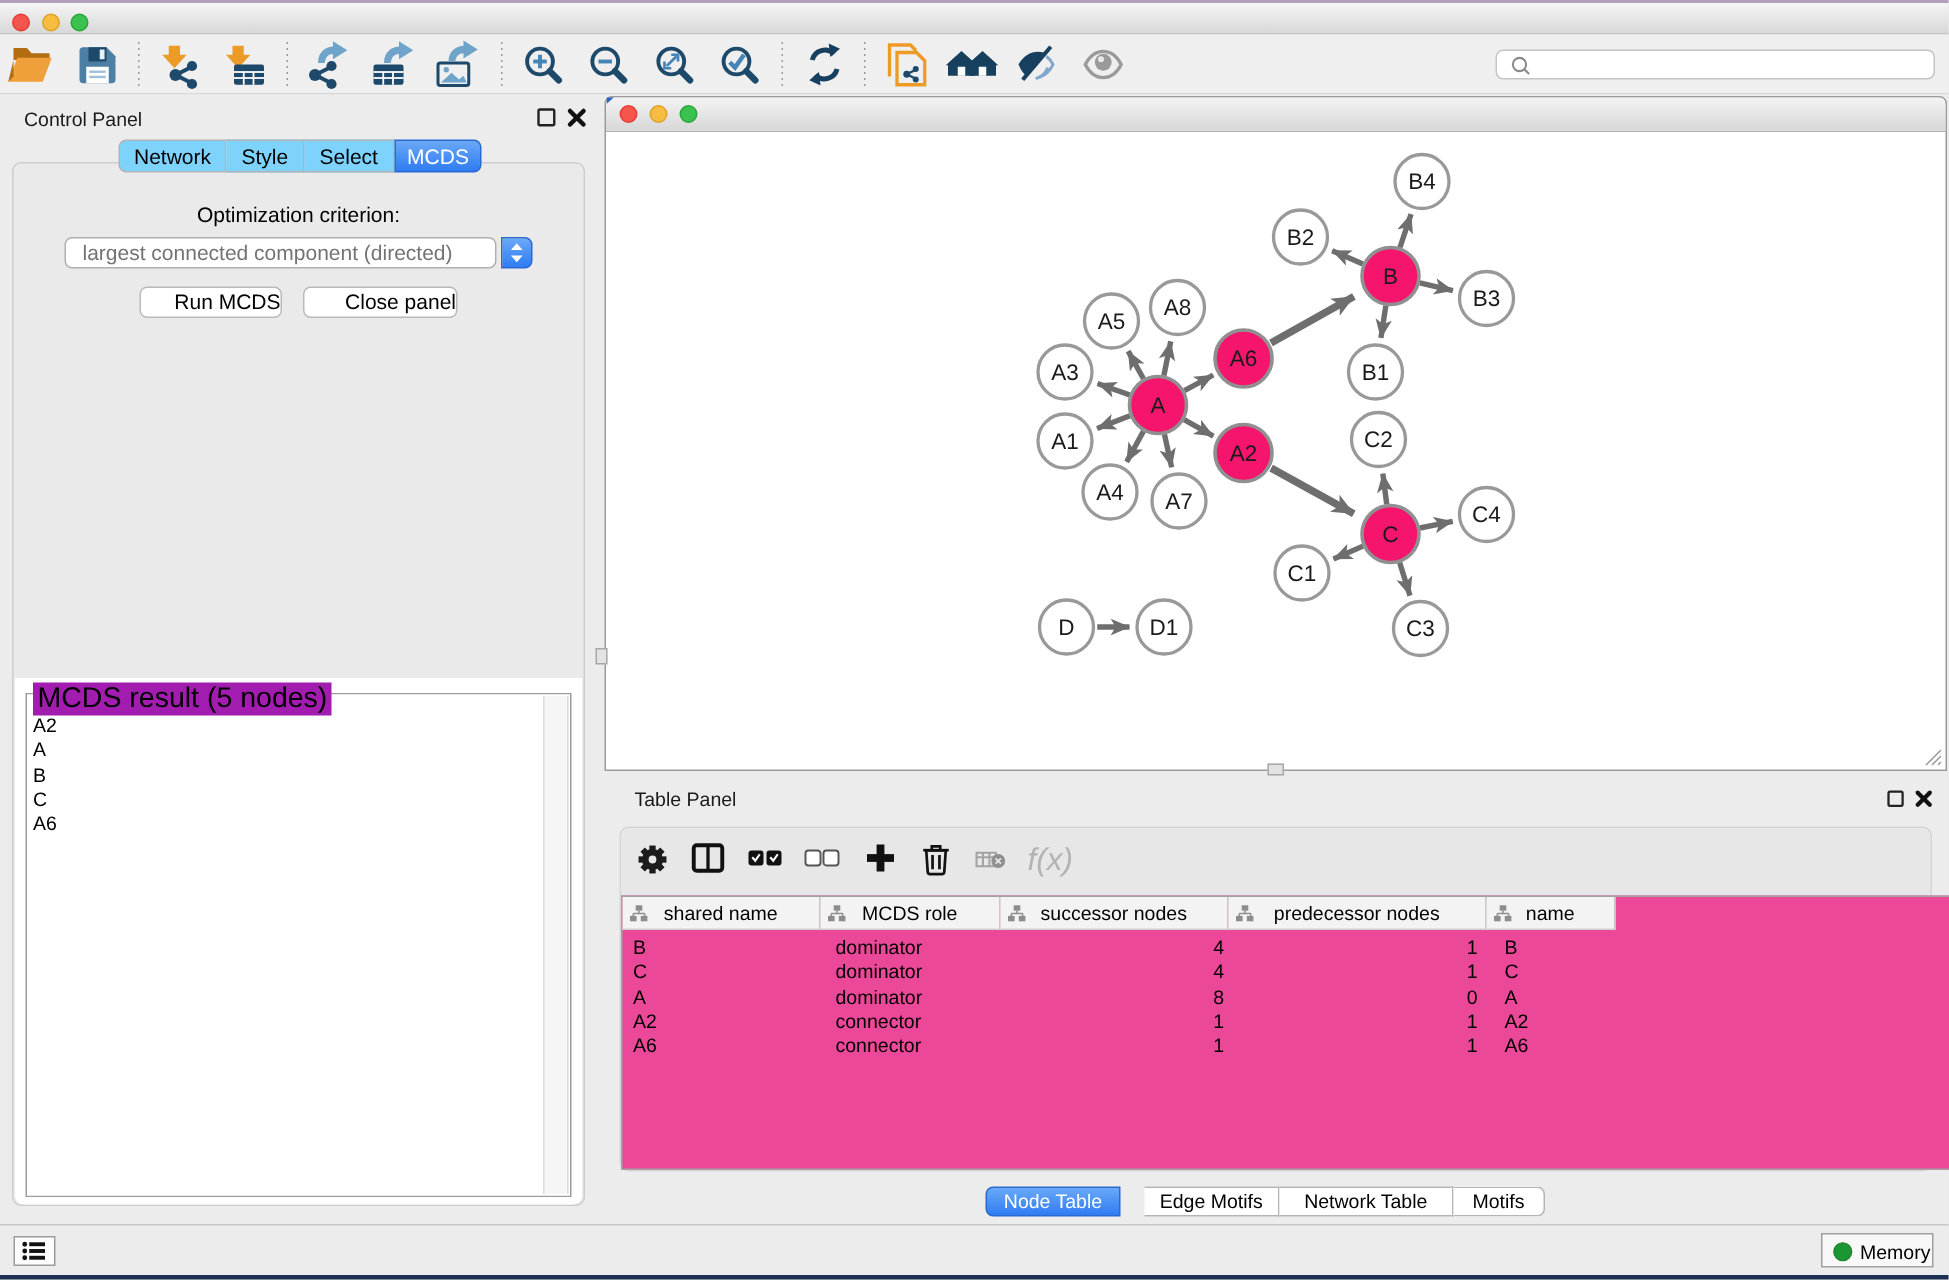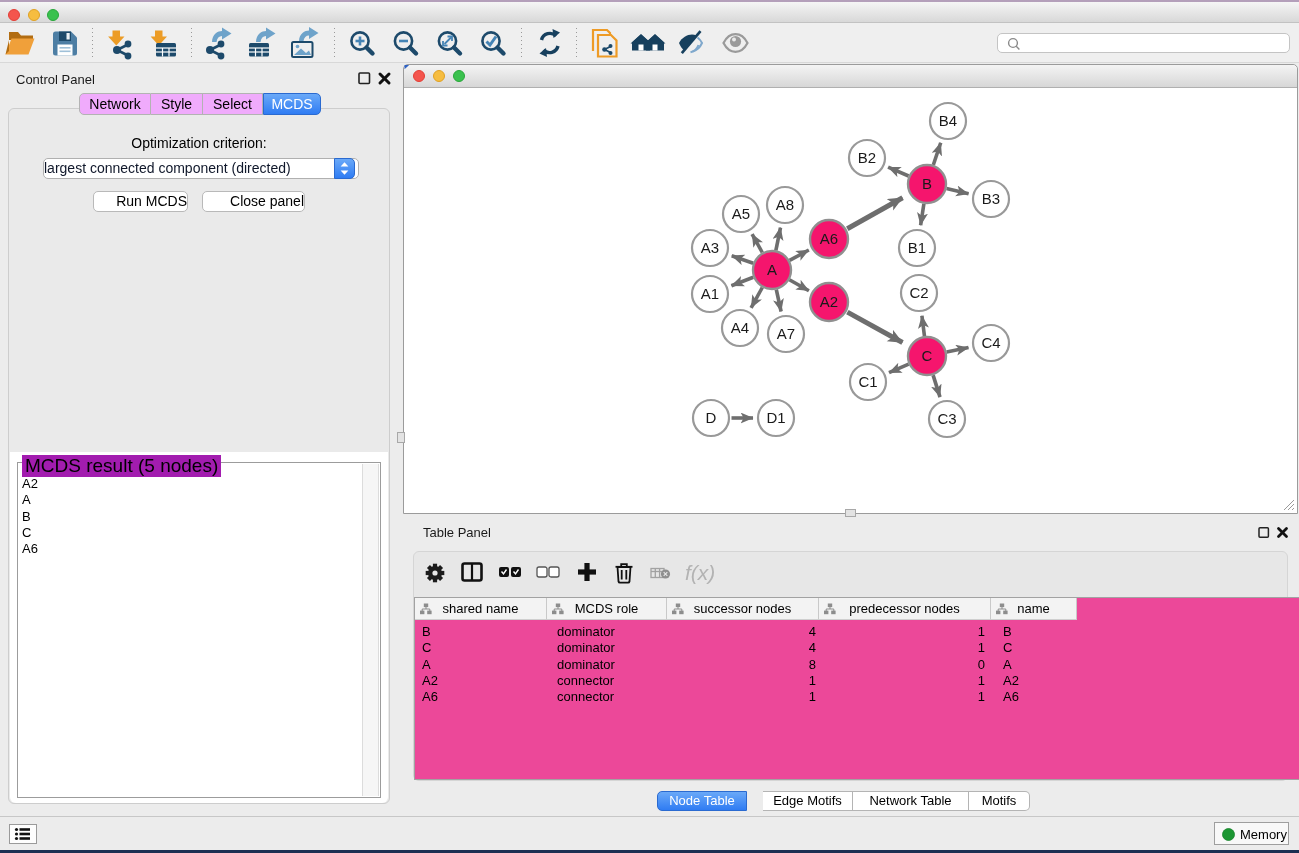--- a/index.html
+++ b/index.html
@@ -8,24 +8,24 @@
 #titlebar .t{position:absolute;left:0;right:0;top:3.5px;text-align:center;font-size:14px;color:#3c3c3c}
 .tl{position:absolute;width:12px;height:12px;border-radius:50%;top:7px}
 #toolbar{left:0;top:23px;width:1299px;height:40px;background:#efefef;border-bottom:1px solid #d8d8d8}
 .sep{position:absolute;top:5px;height:30px;width:1px;background-image:repeating-linear-gradient(#9a9a9a 0 1.5px,transparent 1.5px 4px)}
 #search{position:absolute;left:997px;top:10px;width:293px;height:20px;border:1px solid #c4c4c4;border-radius:5px;background:#fff}
 #main{left:0;top:63px;width:1299px;height:753px;background:#ececec}
 
 #cp-title{left:16px;top:72px;font-size:13px;color:#1a1a1a}
 #cp-box{left:8px;top:108px;width:382px;height:696px;border:1px solid #cdcdcd;border-radius:6px;background:#eaeaea}
 #cp-white{left:10px;top:452px;width:378px;height:351px;background:#fff;border-radius:0 0 6px 6px}
-.tab{position:absolute;top:93px;height:22px;background:#f0abfc;border:1px solid #b3b3b3;color:#000;text-align:center;font-size:14px;line-height:20px}
+.tab{position:absolute;top:93px;height:22px;background:#7dd3fc;border:1px solid #b3b3b3;color:#000;text-align:center;font-size:14px;line-height:20px}
 .tabsel{background:linear-gradient(#6aa9f8,#2f7cf3);color:#fff;border:1px solid #2a6ad0}
 #optlabel{left:43px;top:135px;width:312px;text-align:center;font-size:14px;color:#000}
-#combo{left:43px;top:158px;width:316px;height:21px;background:#fff;border:1px solid #b0b0b0;border-radius:5px;font-size:14px;line-height:19px;color:#0f172a}
+#combo{left:43px;top:158px;width:288px;height:21px;background:#fff;border:1px solid #b0b0b0;border-radius:5px;font-size:14px;line-height:19px;padding-left:11px;color:#737373}
 #combo-step{left:334px;top:158px;width:21px;height:21px;border-radius:0 5px 5px 0;background:linear-gradient(#6aa9f8,#2f7cf3);border:1px solid #2a6ad0}
 .btn{position:absolute;height:21px;background:#fff;border:1px solid #b9b9b9;border-radius:5px;font-size:14px;text-align:right;line-height:19px;color:#000}
 #grpbox{left:17px;top:462px;width:364px;height:336px;border:1px solid #9c9c9c}
 #grplabel{left:22px;top:455px;background:#a21caf;padding:0 3px;font-size:19px;color:#000}
 #mlist{left:18px;top:463px;width:362px;height:334px;background:#fff;font-size:13px;padding-top:13px}
 #mlist div{padding-left:4px;height:16.3px;line-height:16.3px}
 #mscroll{left:362px;top:464px;width:17px;height:332px;background:#f6f6f6;border-left:1px solid #dcdcdc;border-right:1px solid #dcdcdc}
 
 #netwin{left:403px;top:64px;width:895px;height:450px;background:#fff;border:1px solid #9b9b9b;border-radius:5px 5px 0 0}
 #nw-title{position:absolute;left:0;top:0;width:100%;height:23px;background:linear-gradient(#f4f4f4,#d7d7d7);border-bottom:1px solid #b0b0b0;border-radius:5px 5px 0 0}

